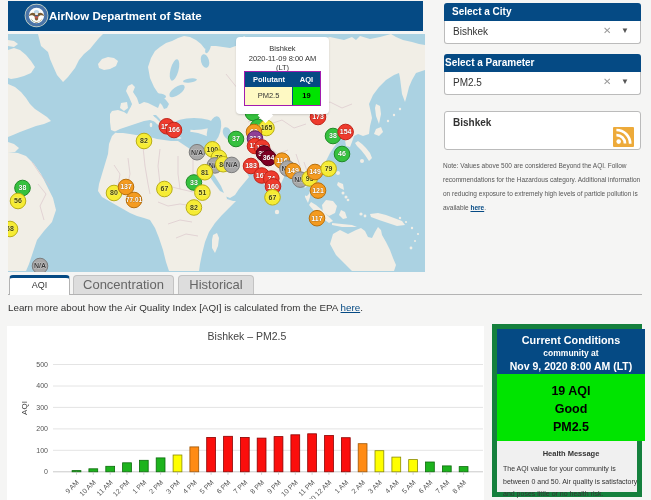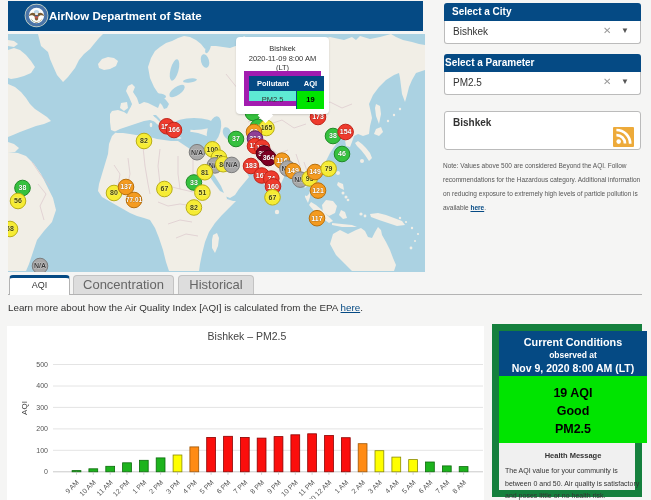--- a/index.html
+++ b/index.html
@@ -202,21 +202,21 @@
 <circle cx="337.6" cy="98.0" r="7.8" fill="#ee3b2d" stroke="#c0251a" stroke-width="1"></circle>
 <text x="337.6" y="100.3" font-size="7" font-weight="bold" fill="#fff" stroke="#00000066" stroke-width="0.5" paint-order="stroke" text-anchor="middle">154</text>
 <circle cx="334.0" cy="120.0" r="7.8" fill="#36c13e" stroke="#1f8a26" stroke-width="1"></circle>
 <text x="334.0" y="122.3" font-size="7" font-weight="bold" fill="#fff" stroke="#00000066" stroke-width="0.5" paint-order="stroke" text-anchor="middle">46</text>
 </svg>
 </div>
 
 <div class="abs" style="left:236px;top:37px;width:93px;height:77px;background:#fff;border-radius:4px;box-shadow:0 1px 2px rgba(0,0,0,0.16);"></div>
 <div class="abs" style="left:260px;top:109.5px;width:11px;height:11px;background:#fff;transform:rotate(45deg);"></div>
 <div class="abs" style="left:236px;top:37px;width:93px;text-align:center;color:#333;font-size:7.5px;line-height:9.5px;padding-top:7px;">Bishkek<br>2020-11-09 8:00 AM<br>(LT)</div>
-<div class="abs" style="left:244px;top:71px;width:77px;height:35px;border:5px solid #a21caf;background:#5eead4;">
+<div class="abs" style="left:244px;top:71px;width:77px;height:35px;border:1px solid #a21caf;background:#fef9c3;">
   <div class="abs" style="left:0;top:0;width:48px;height:15px;background:#054a84;color:#fff;font-size:7.5px;font-weight:bold;text-align:center;line-height:15px;">Pollutant</div>
   <div class="abs" style="left:48px;top:0;width:27px;height:15px;background:#054a84;color:#fff;font-size:7.5px;font-weight:bold;text-align:center;line-height:15px;">AQI</div>
   <div class="abs" style="left:0;top:15px;width:48px;height:18px;border-right:1px solid #054a84;font-size:7.5px;color:#333;text-align:center;line-height:18px;">PM2.5</div>
   <div class="abs" style="left:48px;top:15px;width:27px;height:18px;background:#00e400;font-size:7.5px;font-weight:bold;color:#000;text-align:center;line-height:18px;">19</div>
 </div>
 
 <div class="abs" style="left:444px;top:3px;width:197px;height:18px;background:#054a84;border-radius:3px 3px 0 0;color:#fff;font-size:10px;font-weight:bold;line-height:18px;padding-left:8px;">Select a City</div>
 <div class="abs" style="left:444px;top:21px;width:197px;height:23px;background:#fff;border:1px solid #bbb;border-top:none;border-radius:0 0 3px 3px;">
   <span class="abs" style="left:8px;top:5px;font-size:10px;color:#333;">Bishkek</span>
   <span class="abs" style="left:158px;top:4px;font-size:10px;color:#999;">✕</span>
@@ -331,24 +331,24 @@
 <text x="425.9" y="156.8" font-size="7" fill="#555" text-anchor="end" transform="rotate(-45 425.9 156.8)">6 AM</text>
 <rect x="435.4" y="139.9" width="8.8" height="5.9" fill="#1db31d" stroke="#0b6b0b" stroke-width="0.8"></rect>
 <line x1="439.8" y1="145.8" x2="439.8" y2="148.8" stroke="#bbb" stroke-width="0.7"></line>
 <text x="442.8" y="156.8" font-size="7" fill="#555" text-anchor="end" transform="rotate(-45 442.8 156.8)">7 AM</text>
 <rect x="452.2" y="140.6" width="8.8" height="5.2" fill="#1db31d" stroke="#0b6b0b" stroke-width="0.8"></rect>
 <line x1="456.6" y1="145.8" x2="456.6" y2="148.8" stroke="#bbb" stroke-width="0.7"></line>
 <text x="459.6" y="156.8" font-size="7" fill="#555" text-anchor="end" transform="rotate(-45 459.6 156.8)">8 AM</text>
 </svg>
 </div>
 
-<div class="abs" style="left:492px;top:324px;width:150px;height:173px;border:7px solid #15803d;background:#f0f0f0;">
+<div class="abs" style="left:492px;top:324px;width:150px;height:173px;border:5px solid #15803d;background:#f0f0f0;">
   <div class="abs" style="left:0;top:0;width:148px;height:45px;background:#054a84;color:#fff;text-align:center;">
     <div style="font-size:10.8px;font-weight:bold;margin-top:5px;">Current Conditions</div>
-    <div style="font-size:8.5px;font-weight:bold;margin-top:2px;">observed at</div>
+    <div style="font-size:8.5px;font-weight:bold;margin-top:2px;">community at</div>
     <div style="font-size:10.5px;font-weight:bold;margin-top:2px;">Nov 9, 2020 8:00 AM (LT)</div>
   </div>
   <div class="abs" style="left:0;top:45px;width:148px;height:67px;background:#00e400;color:#000;text-align:center;">
     <div style="font-size:12.5px;font-weight:bold;margin-top:10px;">19 AQI</div>
     <div style="font-size:12.5px;font-weight:bold;margin-top:4px;text-align:center;">Good</div>
     <div style="font-size:12.5px;font-weight:bold;margin-top:4px;">PM2.5</div>
   </div>
   <div class="abs" style="left:0;top:112px;width:148px;height:44px;">
     <div style="font-size:7.5px;font-weight:bold;color:#333;text-align:center;margin-top:8px;">Health Message</div>
     <div style="font-size:7px;color:#333;margin:5px 6px 0 6px;line-height:12.5px;">The AQI value for your community is between 0 and 50. Air quality is satisfactory and poses little or no health risk.</div>

